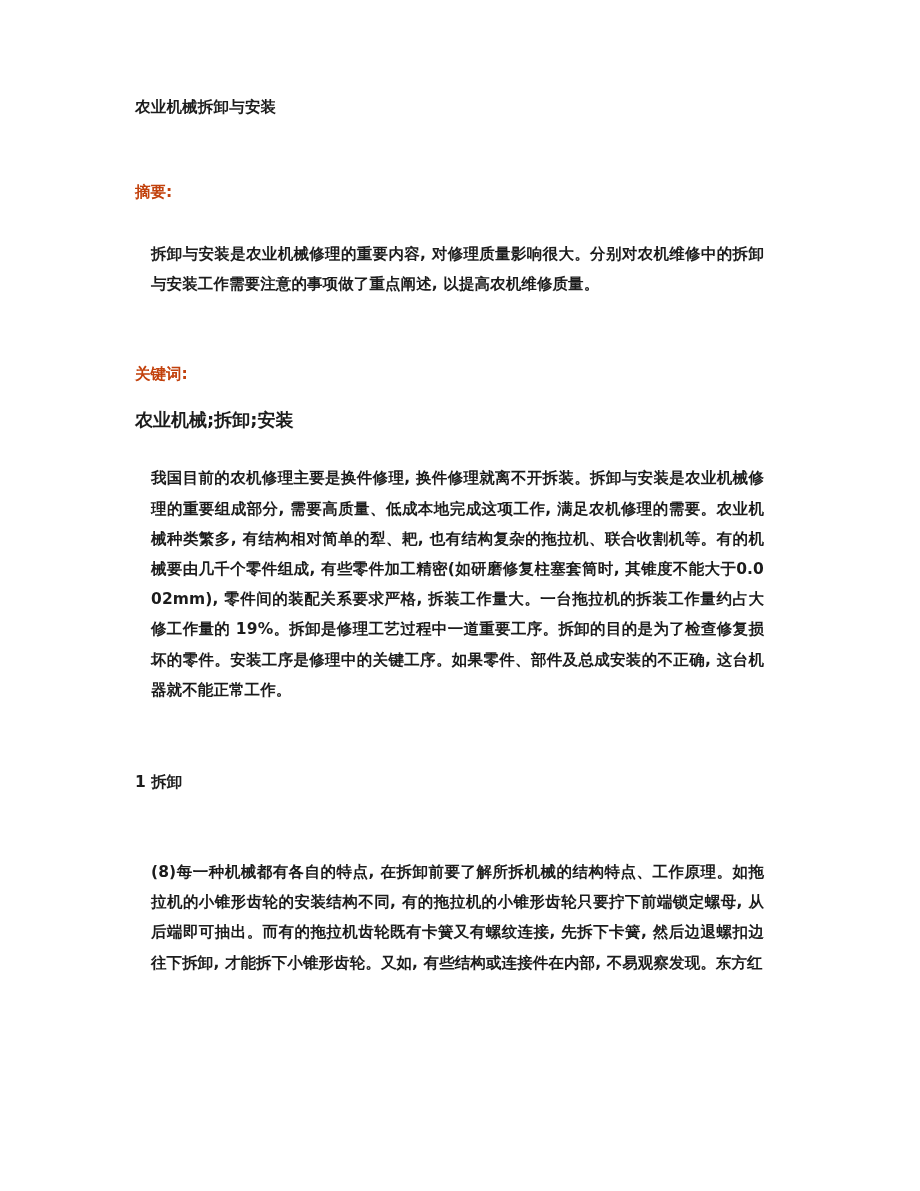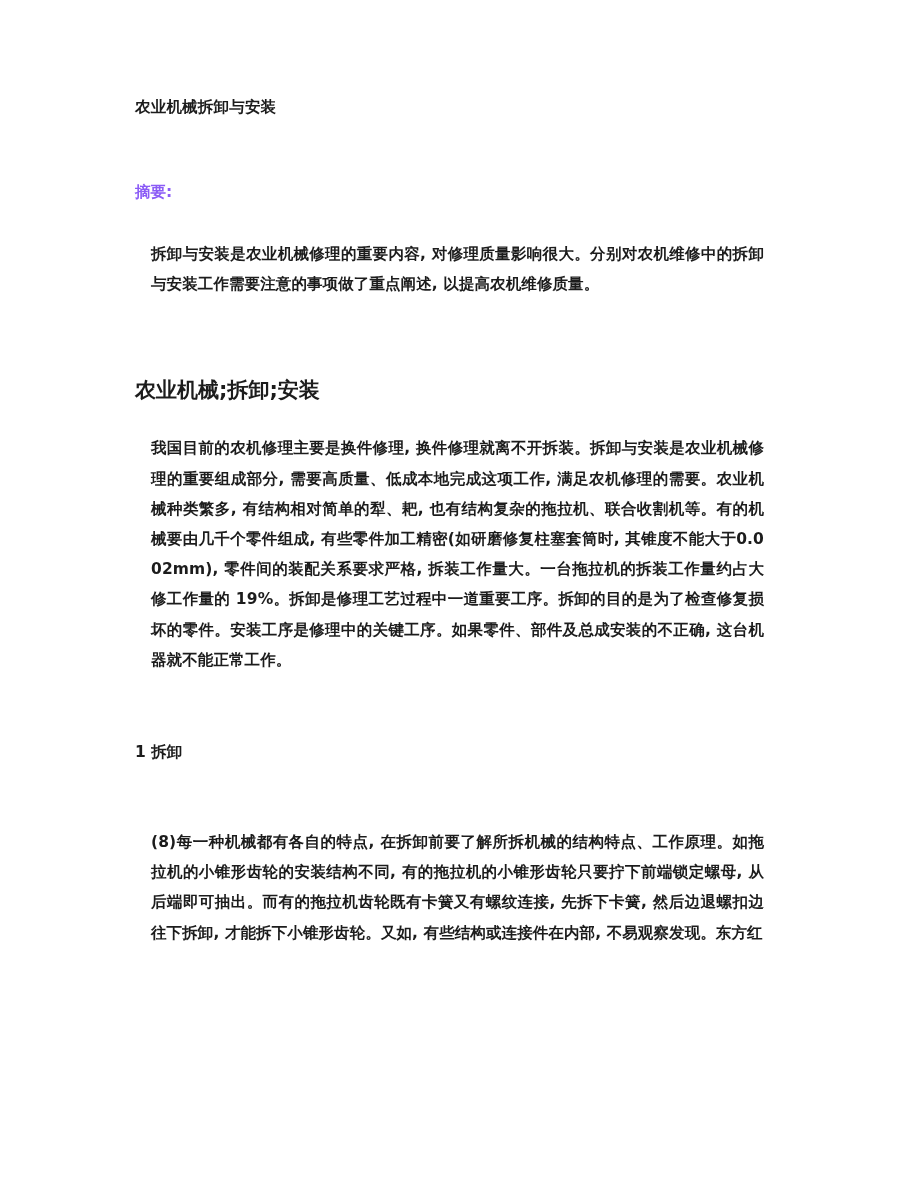--- a/index.html
+++ b/index.html
@@ -41,25 +41,25 @@
   }
 
   .spacer-title { height: 58px; }
   .spacer-sec   { height: 46px; }
 
   .label {
     font-size: 15.5px;
     line-height: 30px;
     font-weight: 700;
     margin: 0;
-    color: #8b5cf6;
+    color: #c2410c;
   }
 
   .kw-line {
-    font-size: 21px;
+    font-size: 18px;
     line-height: 30px;
     font-weight: 700;
     margin: 0;
     color: #1c1c1c;
   }
 
   .para {
     font-size: 15.5px;
     line-height: 30.2px;
     font-weight: 700;
@@ -94,20 +94,21 @@
     <div class="spacer-title"></div>
 
     <p class="label">摘要:</p>
 
     <div class="gap-16"></div>
 
     <p class="para">拆卸与安装是农业机械修理的重要内容, 对修理质量影响很大。分别对农机维修中的拆卸与安装工作需要注意的事项做了重点阐述, 以提高农机维修质量。</p>
 
     <div class="gap-44"></div>
 
+    <p class="label">关键词:</p>
 
     <div class="gap-16"></div>
 
     <p class="kw-line">农业机械;拆卸;安装</p>
 
     <div class="gap-12"></div>
 
     <p class="para">我国目前的农机修理主要是换件修理, 换件修理就离不开拆装。拆卸与安装是农业机械修理的重要组成部分, 需要高质量、低成本地完成这项工作, 满足农机修理的需要。农业机械种类繁多, 有结构相对简单的犁、耙, 也有结构复杂的拖拉机、联合收割机等。有的机械要由几千个零件组成, 有些零件加工精密(如研磨修复柱塞套筒时, 其锥度不能大于0.002mm), 零件间的装配关系要求严格, 拆装工作量大。一台拖拉机的拆装工作量约占大修工作量的 19%。拆卸是修理工艺过程中一道重要工序。拆卸的目的是为了检查修复损坏的零件。安装工序是修理中的关键工序。如果零件、部件及总成安装的不正确, 这台机器就不能正常工作。</p>
 
     <div class="spacer-sec"></div>

